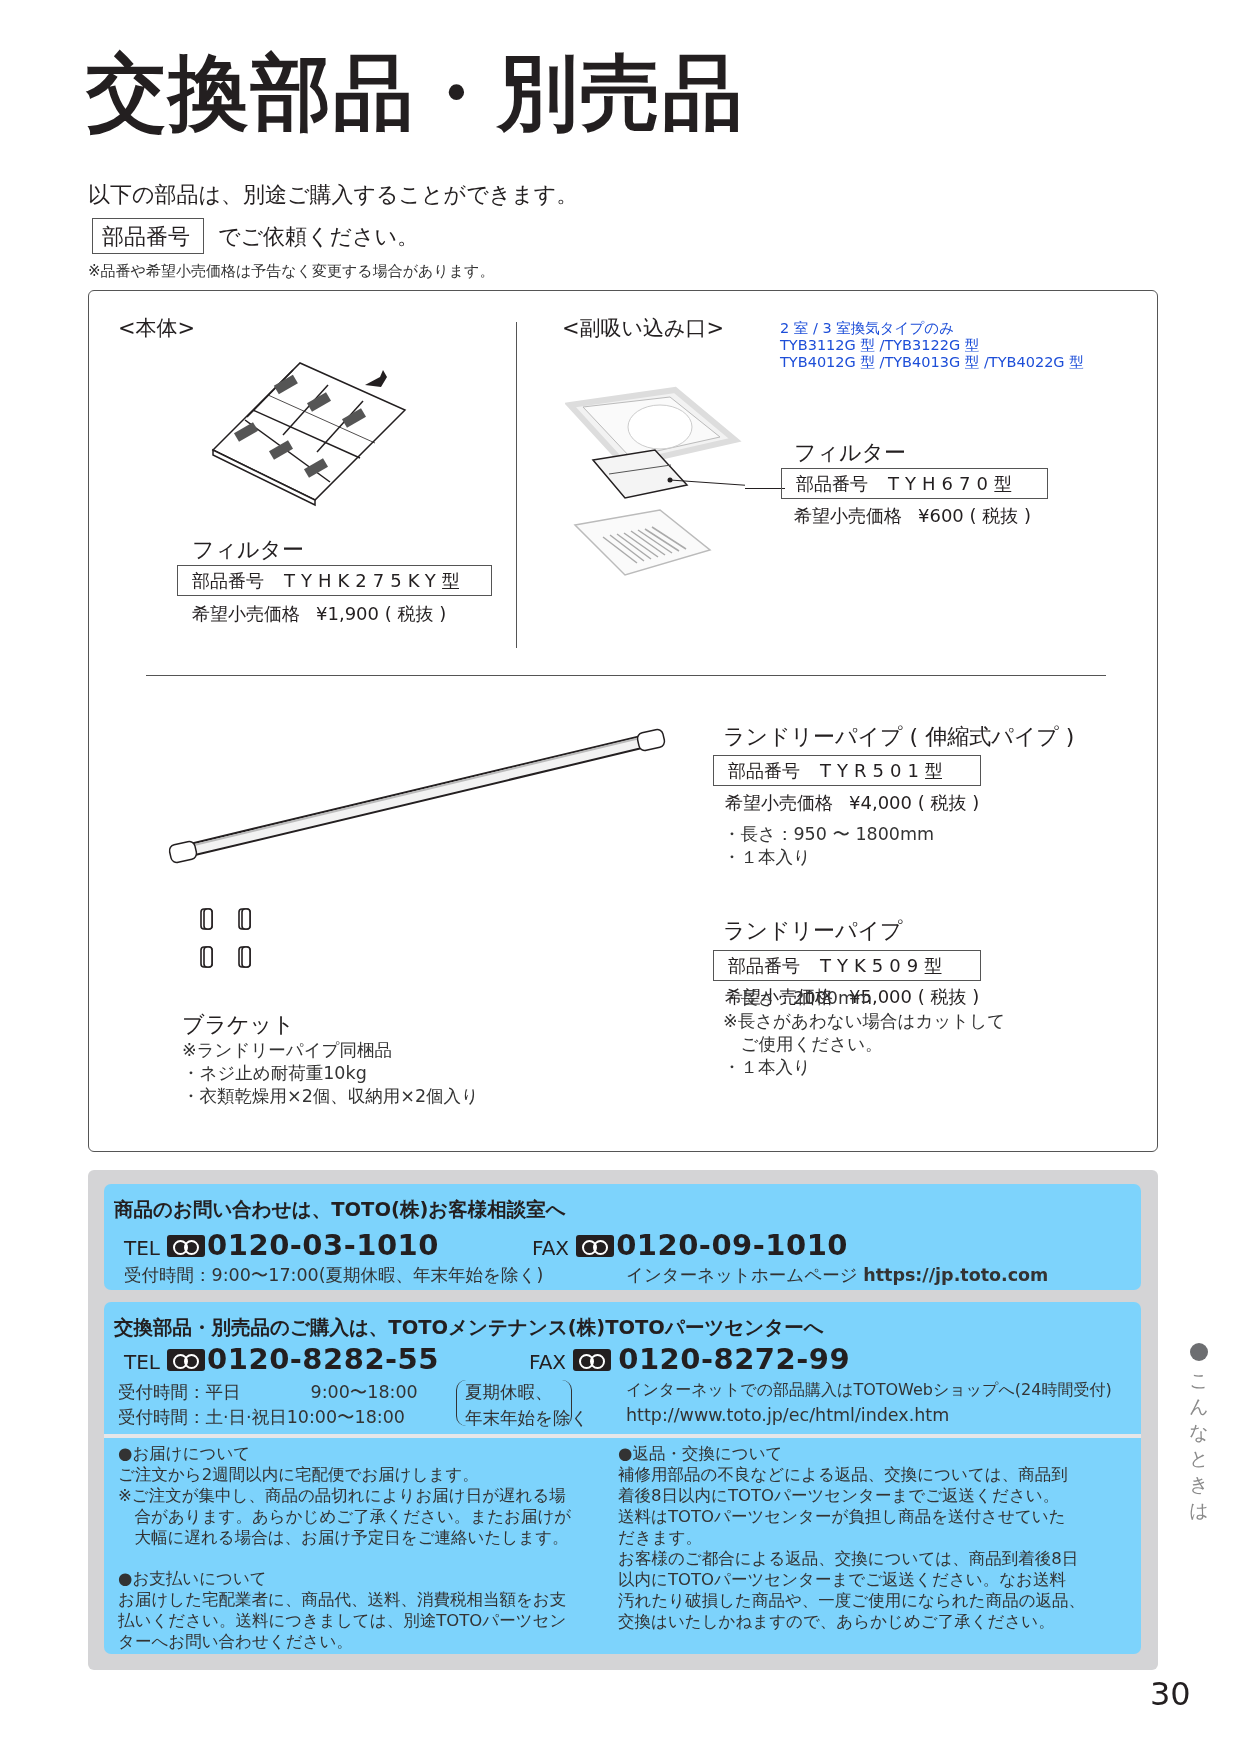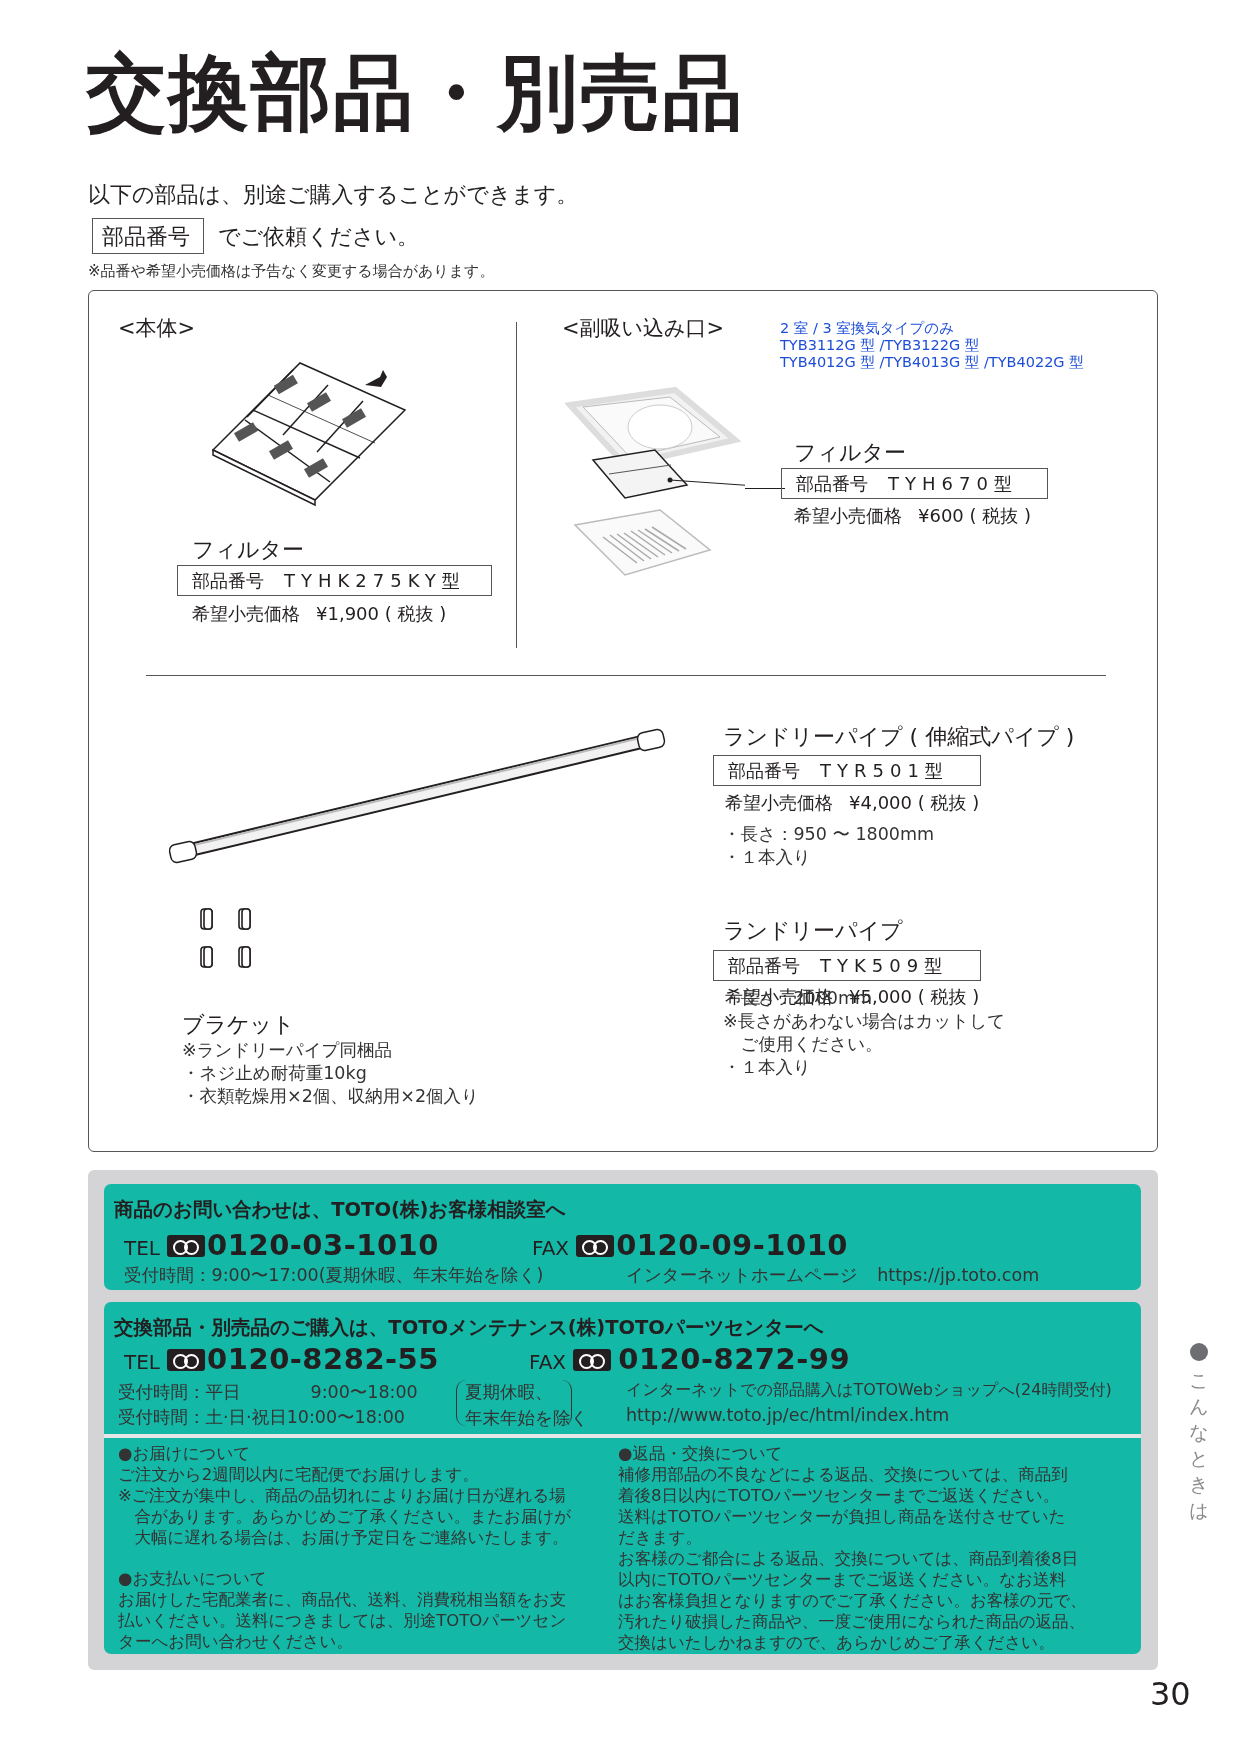--- a/index.html
+++ b/index.html
@@ -21,21 +21,21 @@
   .compat { font-size: 14.5px; color: #1d4ed8; line-height: 17px; }
 
   .part-name { font-size: 22px; color: #231f20; }
   .part-box { border: 1px solid #555; height: 31px; font-size: 18px; padding: 3px 0 0 14px; color: #231f20; white-space: nowrap; }
   .part-box .code { letter-spacing: 6px; margin-left: 20px; }
   .price { font-size: 18px; color: #231f20; white-space: nowrap; }
   .price .val { margin-left: 16px; }
   .bullet-list { font-size: 17.5px; color: #333; line-height: 23px; }
 
   .contact-panel { left: 88px; top: 1170px; width: 1070px; height: 500px; background: #d4d4d6; border-radius: 6px; }
-  .card { position: absolute; background: #14b8a6; border-radius: 7px; }
+  .card { position: absolute; background: #7dd3fc; border-radius: 7px; }
   .card-title { font-size: 19.5px; font-weight: bold; color: #231f20; }
   .phone-label { font-size: 20px; color: #231f20; }
   .phone-num { font-size: 29px; font-weight: bold; color: #231f20; letter-spacing: 0.5px; }
   .freedial { display: inline-block; width: 38px; height: 22px; background: #231f20; border-radius: 3px; position: relative; vertical-align: -2px; margin: 0 2px; }
   .freedial::before, .freedial::after { content: ""; position: absolute; top: 5px; width: 11px; height: 11px; border: 2.5px solid #fff; border-radius: 50%; }
   .freedial::before { left: 6px; }
   .freedial::after { right: 6px; }
   .small { font-size: 17.5px; color: #333; white-space: nowrap; }
   .notice-text { font-size: 16.5px; color: #333; line-height: 21px; }
 
@@ -185,21 +185,21 @@
       <span class="phone-label">TEL</span>
       <span class="freedial"></span><span class="phone-num">0120-03-1010</span>
     </div>
     <div class="abs" style="left:428px; top:44px; white-space:nowrap;">
       <span class="phone-label">FAX</span>
       <span class="freedial"></span><span class="phone-num">0120-09-1010</span>
     </div>
     <div class="abs small" style="left:20px; top:79px;">受付時間：9:00〜17:00(夏期休暇、年末年始を除く)</div>
     <div class="abs small" style="left:522px; top:79px;">
       <span>インターネットホームページ</span>
-      <span style="margin-left:14px;">https://jp.toto.com</span>
+      <span style="font-weight:bold;">https://jp.toto.com</span>
     </div>
   </div>
 
   <div class="card" style="left:16px; top:132px; width:1037px; height:352px;">
     <div class="abs card-title" style="left:10px; top:12px;">交換部品・別売品のご購入は、TOTOメンテナンス(株)TOTOパーツセンターへ</div>
     <div class="abs" style="left:20px; top:40px; white-space:nowrap;">
       <span class="phone-label">TEL</span>
       <span class="freedial"></span><span class="phone-num">0120-8282-55</span>
     </div>
     <div class="abs" style="left:425px; top:40px; white-space:nowrap;">
@@ -233,21 +233,20 @@
     </div>
 
     <div class="abs notice-text" style="left:514px; top:141px; width:520px;">
       <div>●返品・交換について</div>
       <div>補修用部品の不良などによる返品、交換については、商品到</div>
       <div>着後8日以内にTOTOパーツセンターまでご返送ください。</div>
       <div>送料はTOTOパーツセンターが負担し商品を送付させていた</div>
       <div>だきます。</div>
       <div>お客様のご都合による返品、交換については、商品到着後8日</div>
       <div>以内にTOTOパーツセンターまでご返送ください。なお送料</div>
-      <div>はお客様負担となりますのでご了承ください。お客様の元で、</div>
       <div>汚れたり破損した商品や、一度ご使用になられた商品の返品、</div>
       <div>交換はいたしかねますので、あらかじめご了承ください。</div>
     </div>
   </div>
 </div>
 
 <div class="abs side-tab">
   <div class="side-dot"></div>
   <span class="side-char">こ</span>
   <span class="side-char">ん</span>

